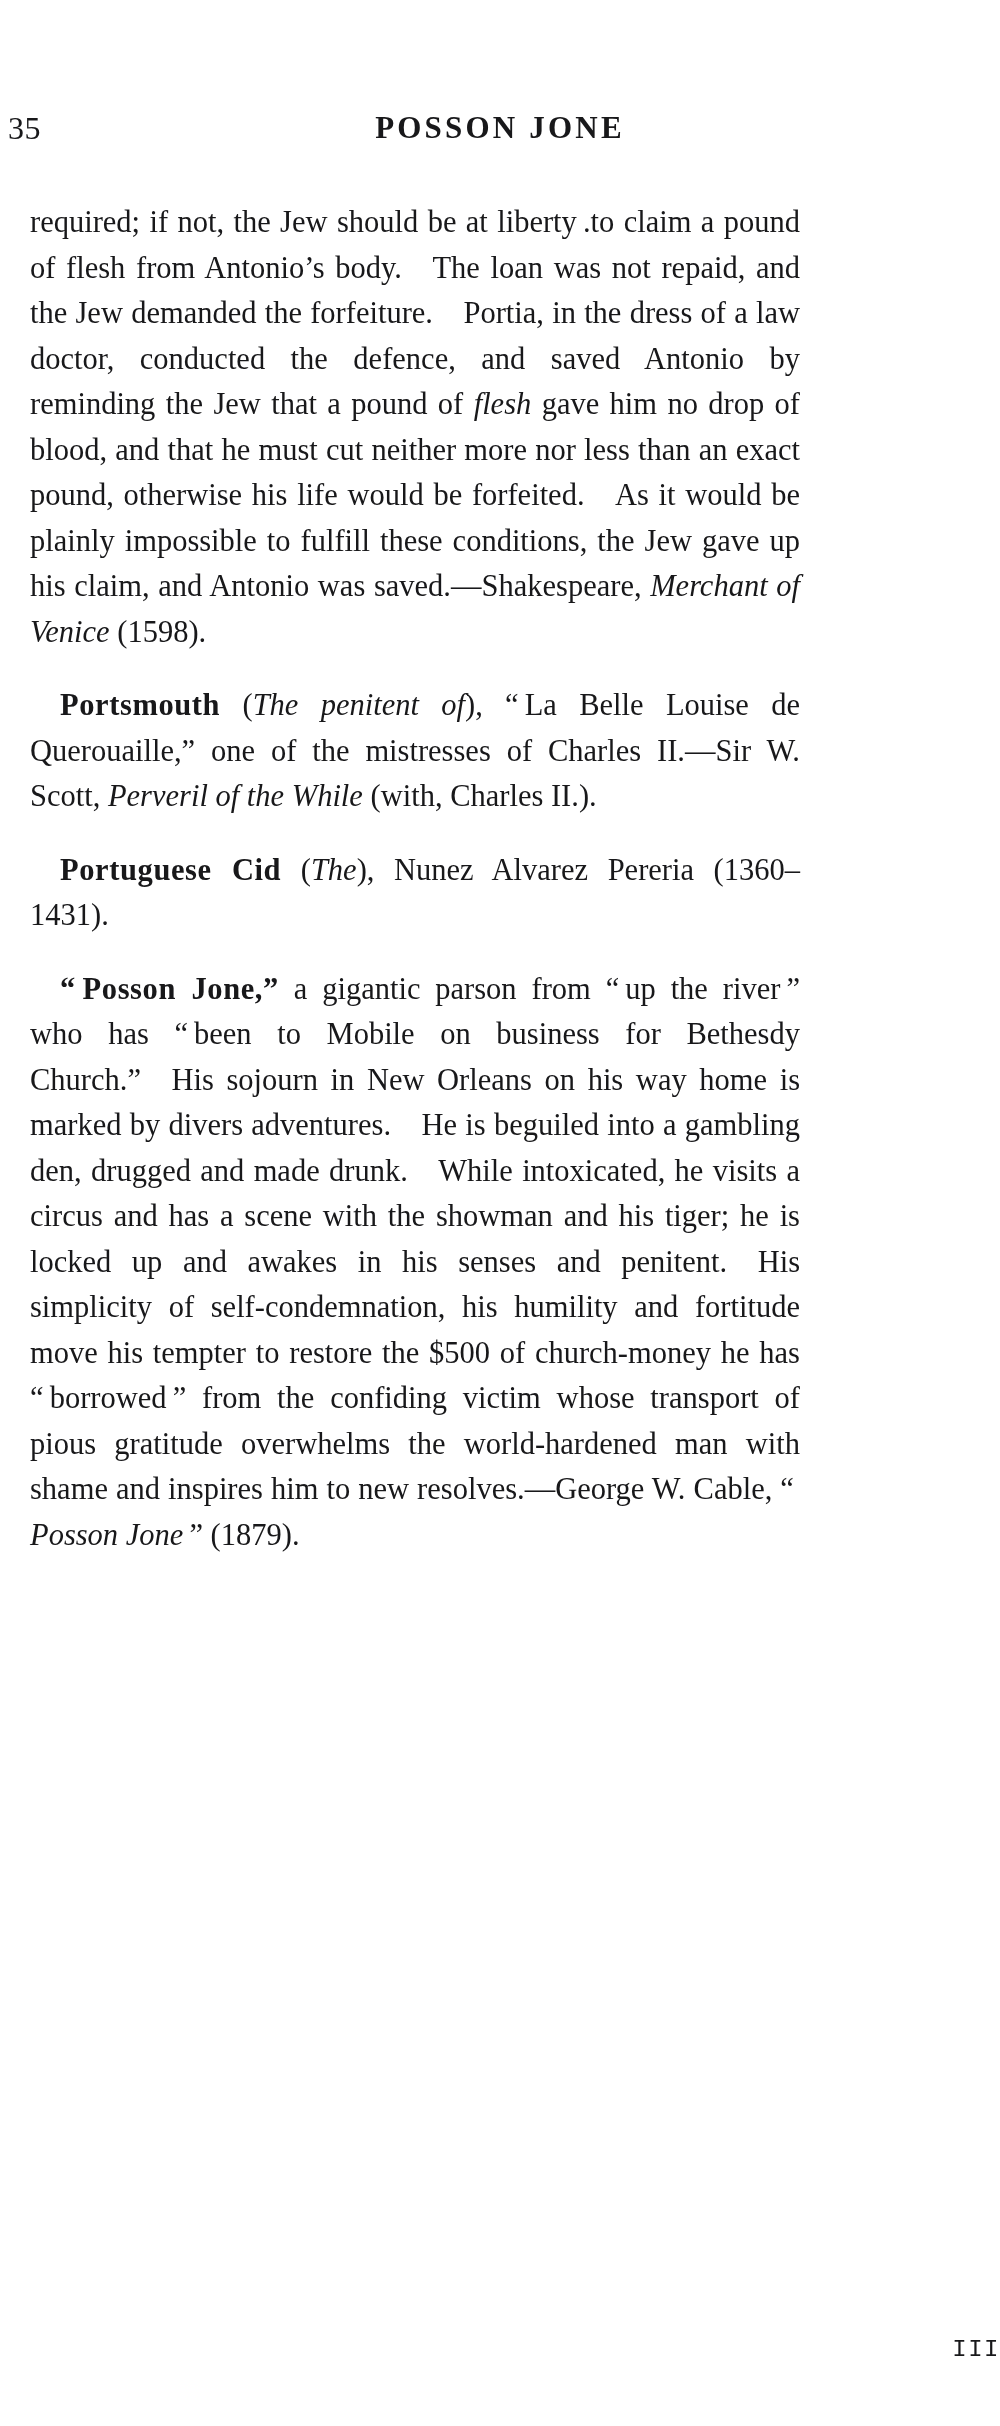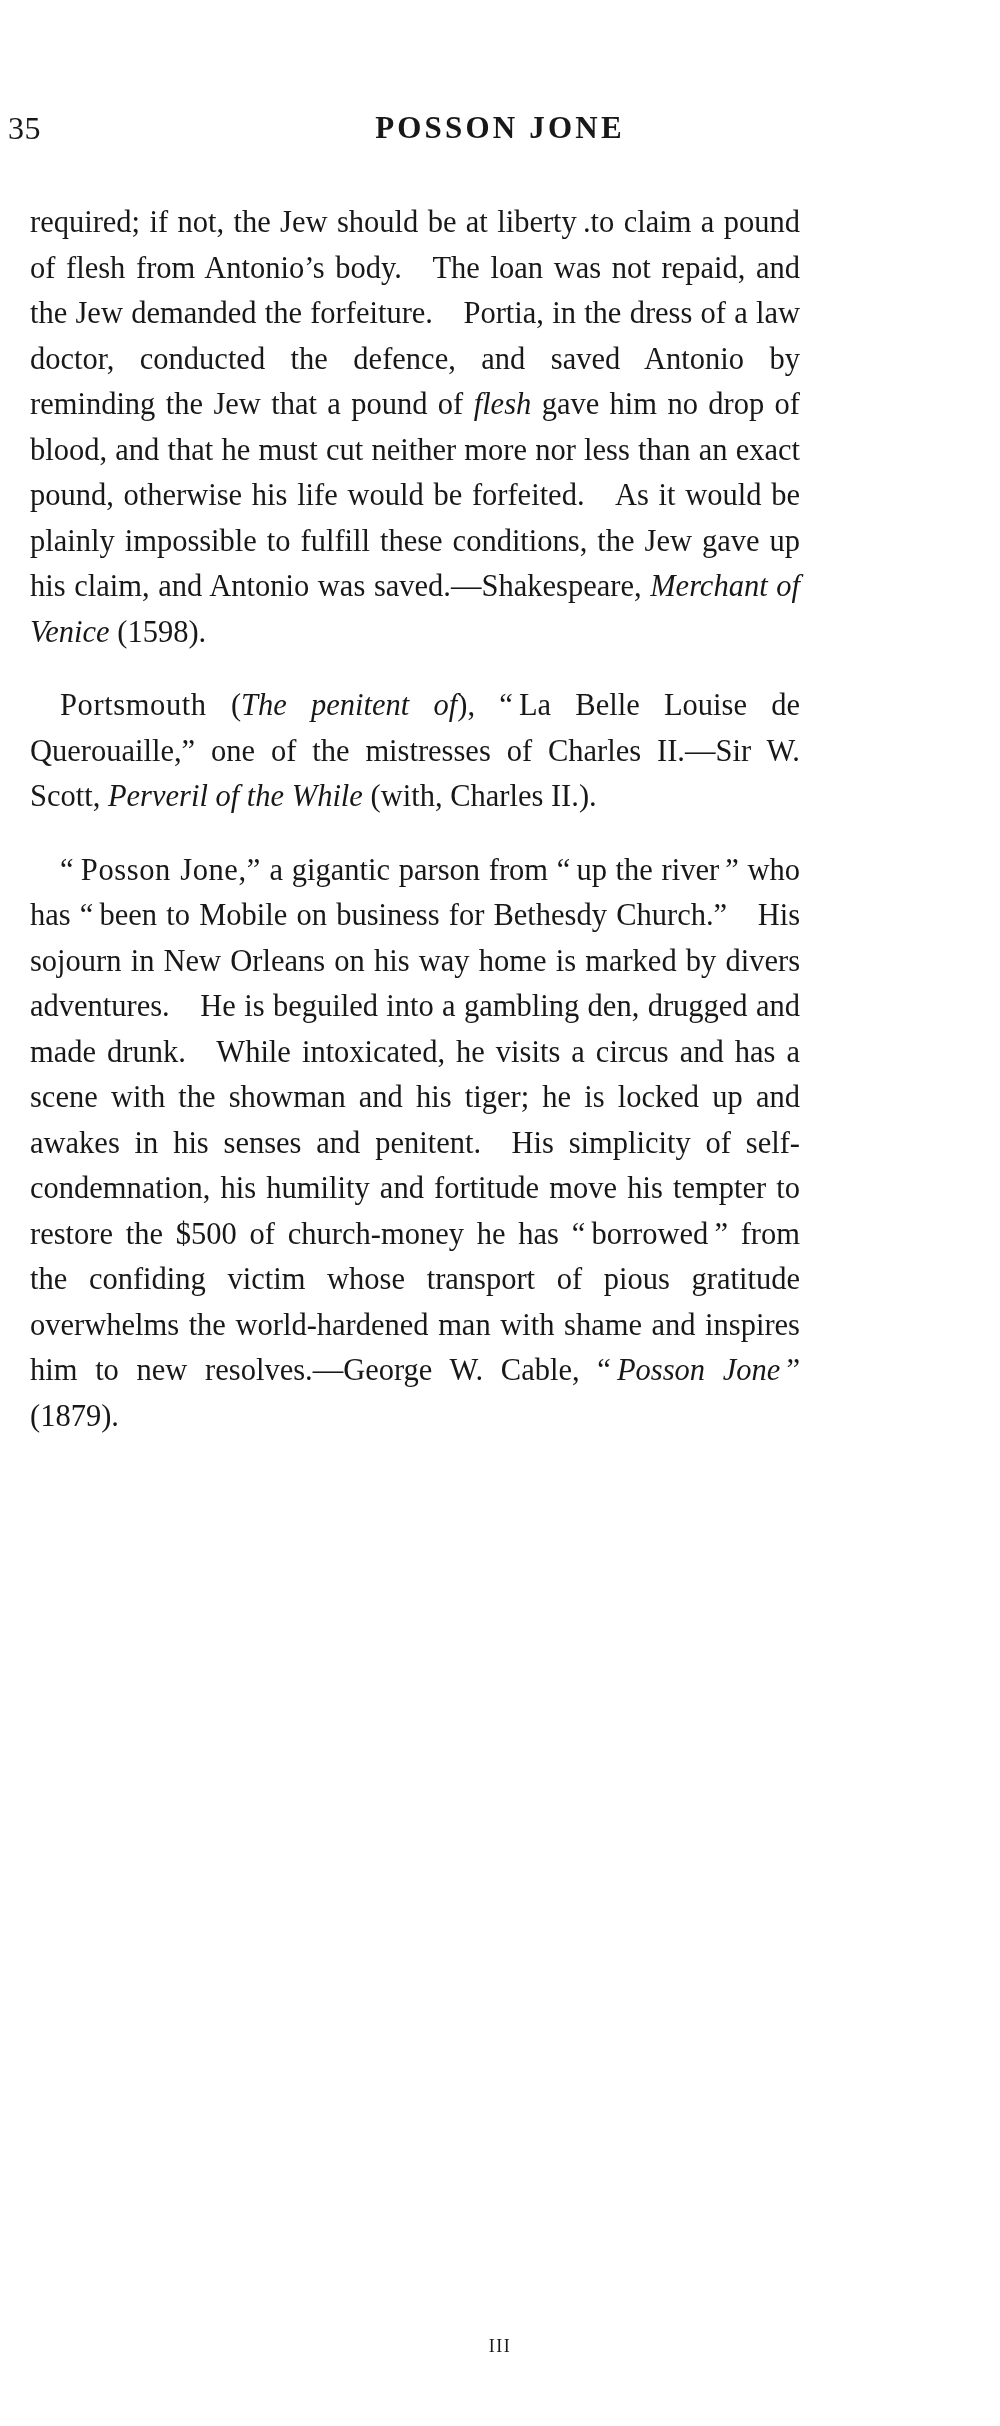--- a/index.html
+++ b/index.html
@@ -65,48 +65,49 @@
     hyphens: none;
   }
   p.para + p.para {
     margin-top: 28px;
   }
   .indent {
     display: inline-block;
     width: 30px;
   }
   .entry-term {
-    font-weight: normal;
+    font-weight: bold;
     letter-spacing: 0.6px;
   }
   .ital {
     font-style: italic;
   }
   .sig {
     position: absolute;
     left: 0;
     top: 2336px;
     width: 1000px;
-    text-align: center;
-    font-size: 18px;
+    text-align: right;
+    font-size: 24px;
     letter-spacing: 1.5px;
-    font-family: Liberation Serif, serif;
+    font-family: Liberation Mono, monospace;
   }
 </style>
 </head>
 <body>
 
 <div class="page">
 
   <div class="header">
     <span class="folio">35</span>
     <span class="running-head">POSSON JONE</span>
   </div>
 
   <div class="body-col" id="text-column">
       <p class="para"><span>required; if not, the Jew should be at liberty .to claim a pound of flesh from Antonio’s body. The loan was not repaid, and the Jew demanded the forfeiture. Portia, in the dress of a law doctor, conducted the defence, and saved Antonio by reminding the Jew that a pound of </span><span class="ital">flesh</span><span> gave him no drop of blood, and that he must cut neither more nor less than an exact pound, otherwise his life would be forfeited. As it would be plainly impossible to fulfill these conditions, the Jew gave up his claim, and Antonio was saved.—Shakespeare, </span><span class="ital">Merchant of Venice</span><span> (1598).</span></p>
       <p class="para"><span class="indent"></span><span class="entry-term">Portsmouth</span><span> (</span><span class="ital">The penitent of</span><span>), “ La Belle Louise de Querouaille,” one of the mistresses of Charles II.—Sir W. Scott, </span><span class="ital">Perveril of the While</span><span> (with, Charles II.).</span></p>
+      <p class="para"><span class="indent"></span><span class="entry-term">Portuguese Cid</span><span> (</span><span class="ital">The</span><span>), Nunez Alvarez Pereria (1360–1431).</span></p>
       <p class="para"><span class="indent"></span><span class="entry-term">“ Posson Jone,”</span><span> a gigantic parson from “ up the river ” who has “ been to Mobile on business for Bethesdy Church.” His sojourn in New Orleans on his way home is marked by divers adventures. He is beguiled into a gambling den, drugged and made drunk. While intoxicated, he visits a circus and has a scene with the showman and his tiger; he is locked up and awakes in his senses and penitent. His simplicity of self-condemnation, his humility and fortitude move his tempter to restore the $500 of church-money he has “ borrowed ” from the confiding victim whose transport of pious gratitude overwhelms the world-hardened man with shame and inspires him to new resolves.—George W. Cable, “ </span><span class="ital">Posson Jone</span><span> ” (1879).</span></p>
     </div>
 
   <div class="sig">III</div>
 
 </div>
 
 </body></html>

